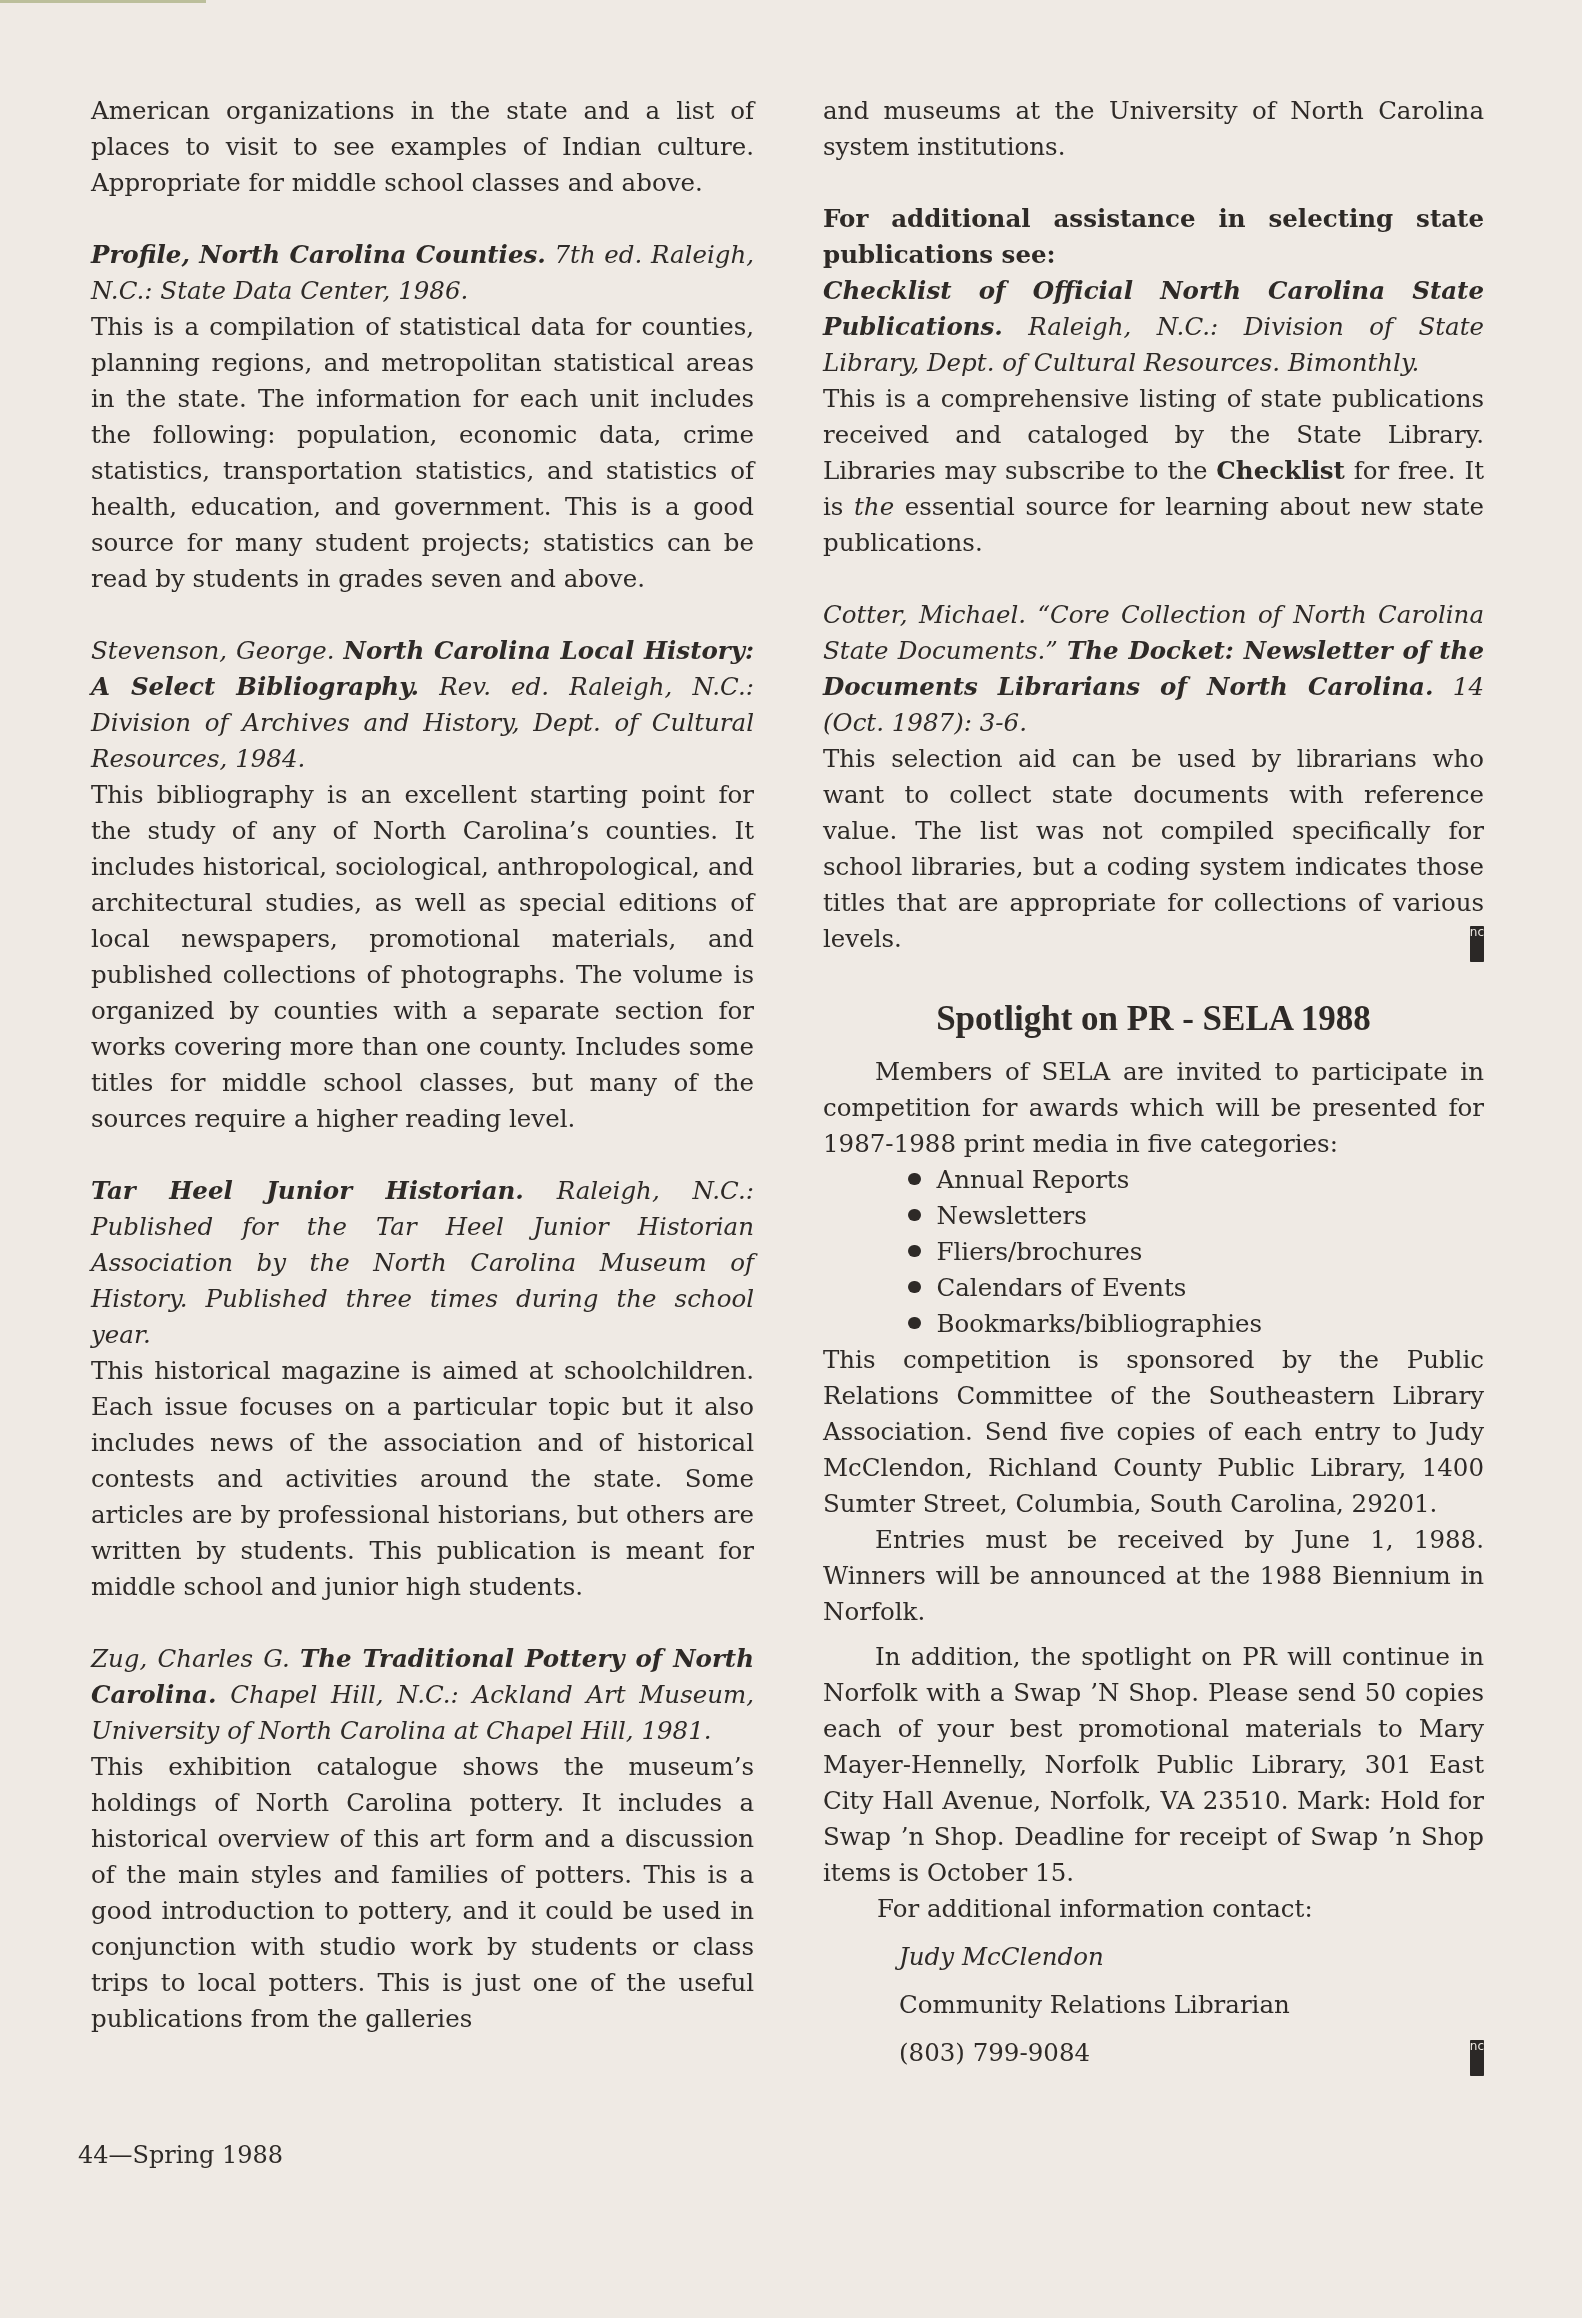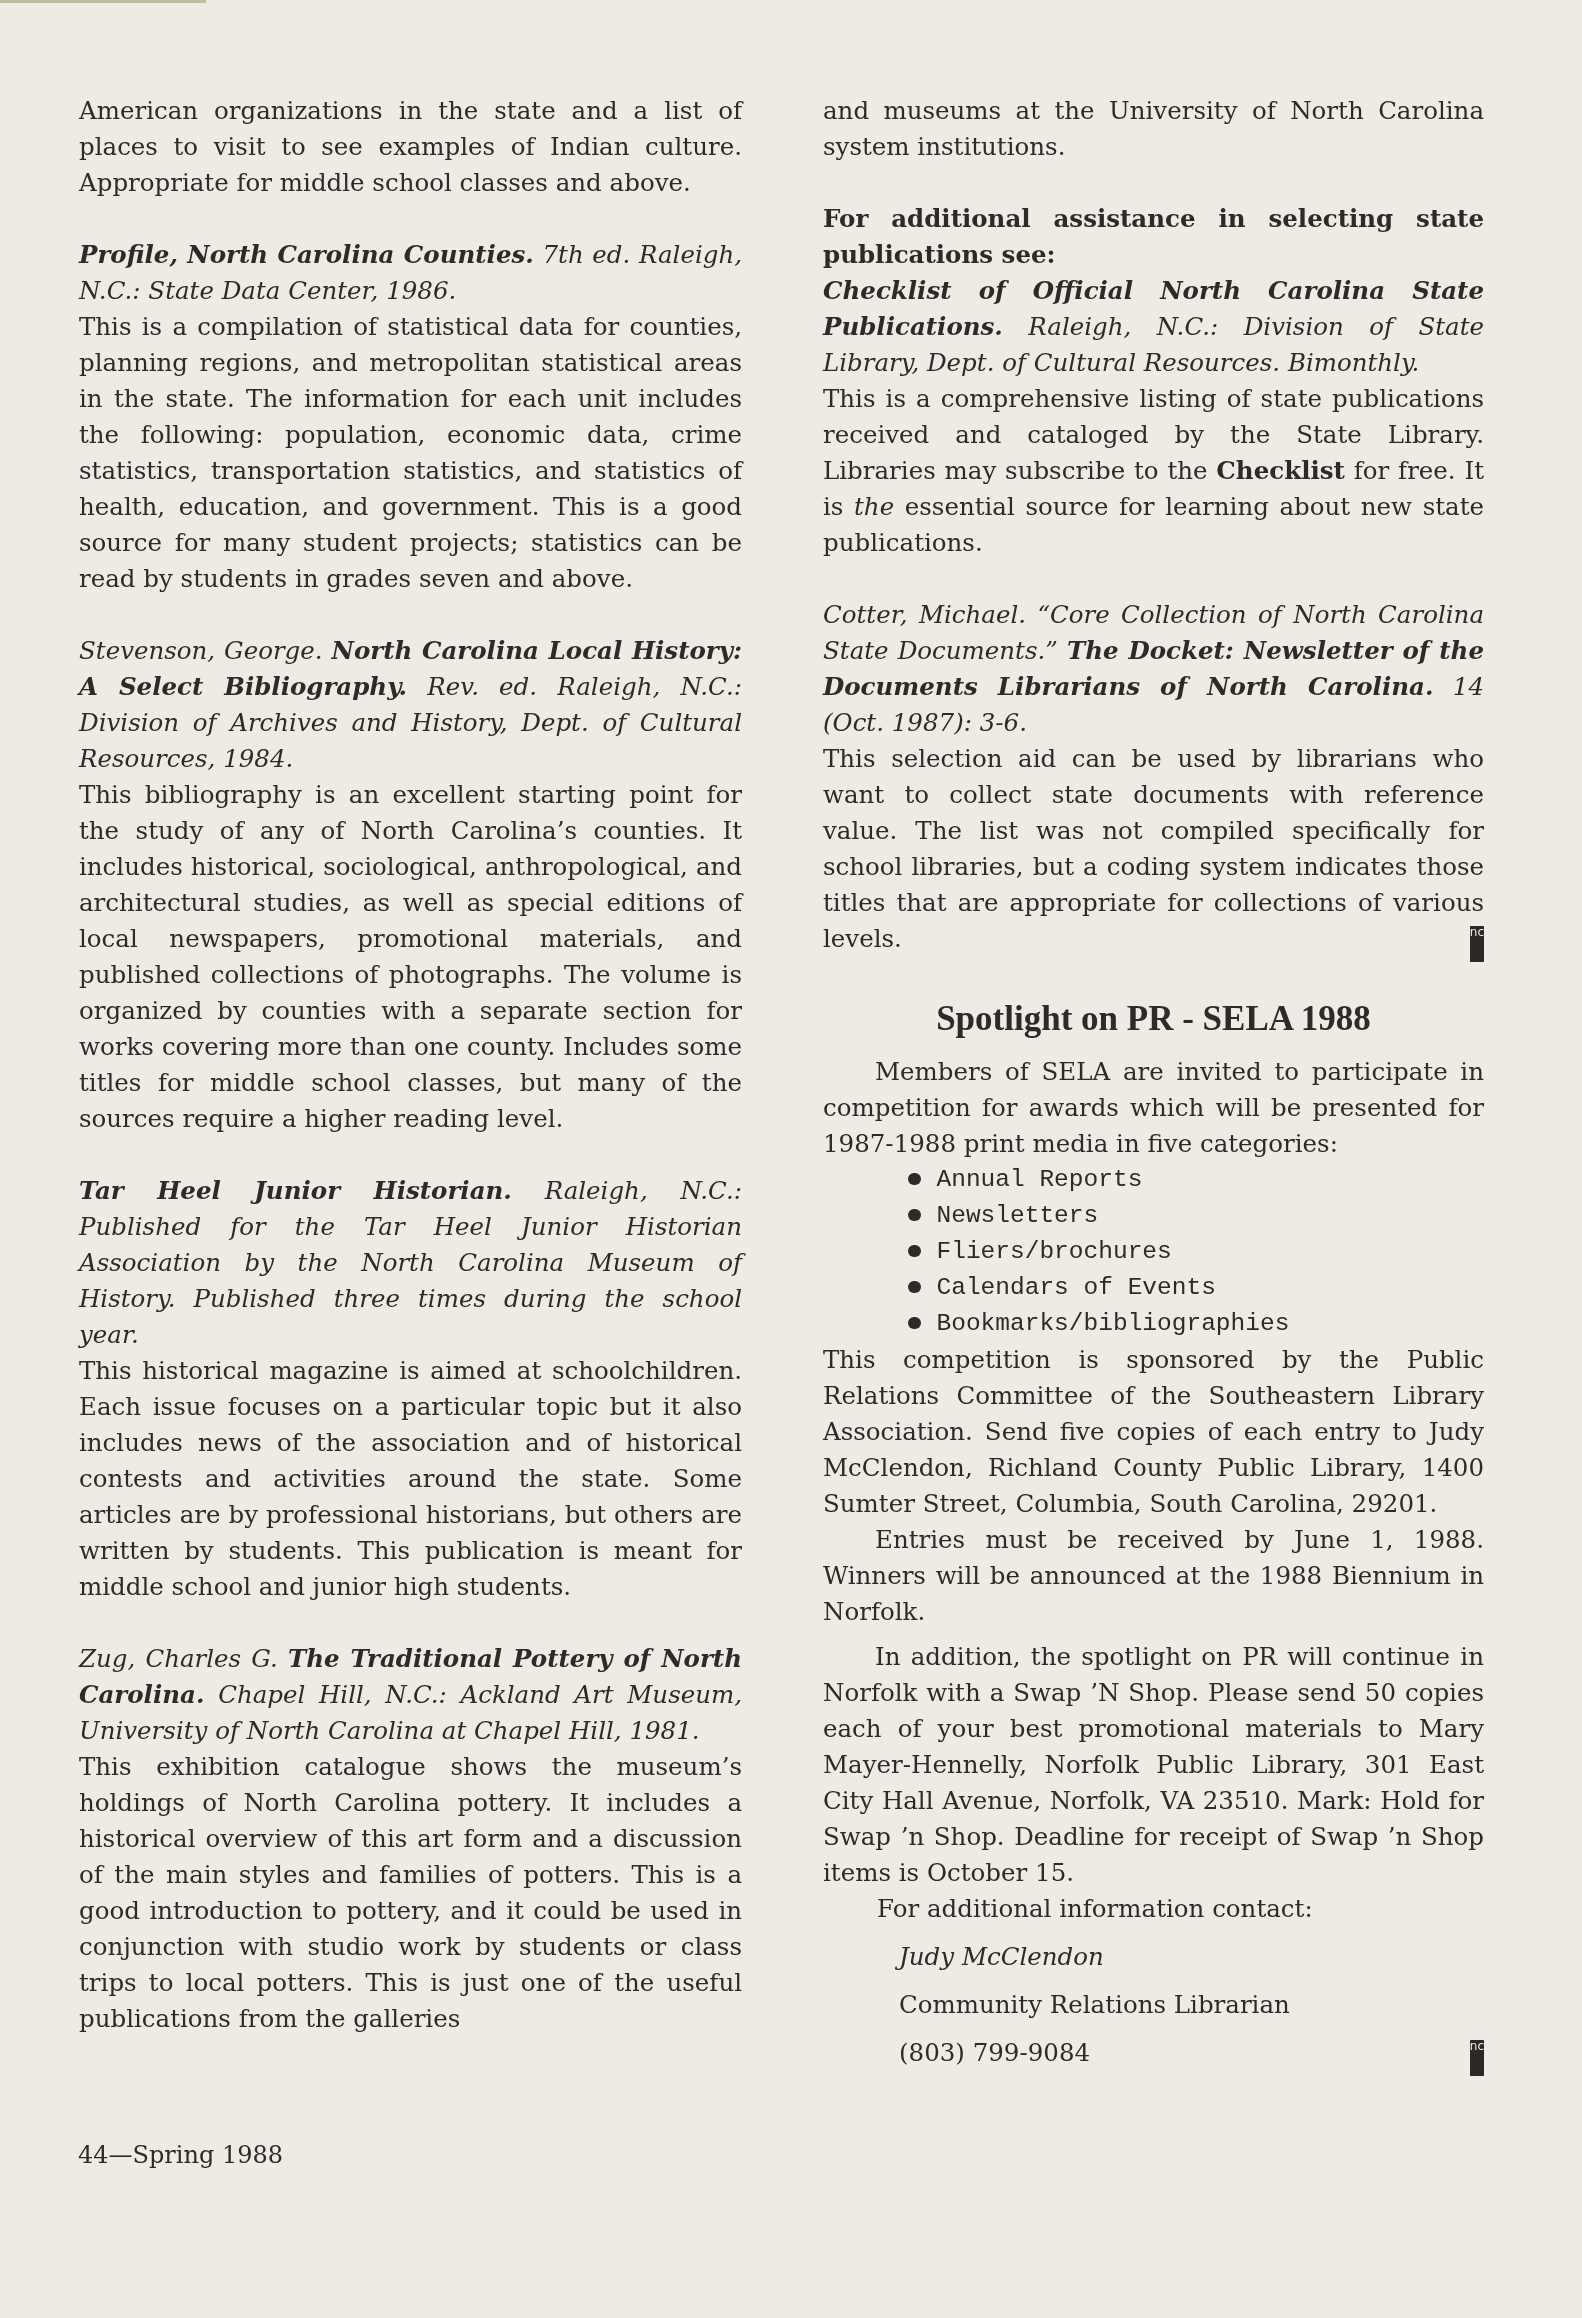--- a/index.html
+++ b/index.html
@@ -3,33 +3,33 @@
 <meta charset="utf-8">
 <style>
   html, body { margin:0; padding:0; }
   body {
     width:1582px; height:2319px; position:relative; overflow:hidden;
     background:#efeae4;
     font-family:"DejaVu Serif", "Liberation Serif", serif;
     color:#2e2a27;
   }
   .col { position:absolute; top:93px; font-size:24.5px; line-height:36px; }
-  .col-left { left:79px; width:663px; }
+  .col-left { left:91px; width:663px; }
   .col-right { left:823px; width:661px; }
   p { margin:0; text-align:justify; }
   .entry { margin-bottom:36px; }
   .cite { font-style:italic; }
   .cite b, .bt { font-weight:bold; }
   .bold-intro { font-weight:bold; }
   .indent { text-indent:52px; }
   h2 {
     font-family:"Liberation Serif", serif; font-weight:bold; font-size:35px;
     text-align:center; margin:40px 0 12.7px 0; line-height:44px;
   }
-  ul.cats { list-style:none; margin:0; padding:0 0 0 85px;font-family:Liberation Mono, monospace; }
+  ul.cats { list-style:none; margin:0; padding:0 0 0 85px; }
   ul.cats li { position:relative; padding-left:28.5px; }
   ul.cats li .bullet { position:absolute; left:0; top:11px; width:12.7px; height:12.7px; border-radius:50%; background:#2e2a27; }
   .contact { padding-left:54px; }
   .contact-block { padding-left:76px;margin-top:12px; }
   .endmark {
     display:inline-block; width:14.2px; height:36px; background:#2b2826;
     color:#efeae4; font-size:12px; line-height:12px; text-align:center;
     vertical-align:middle; float:right; margin-top:4.7px; border-radius:0.8px;
     font-family:"DejaVu Sans", sans-serif;
   }

